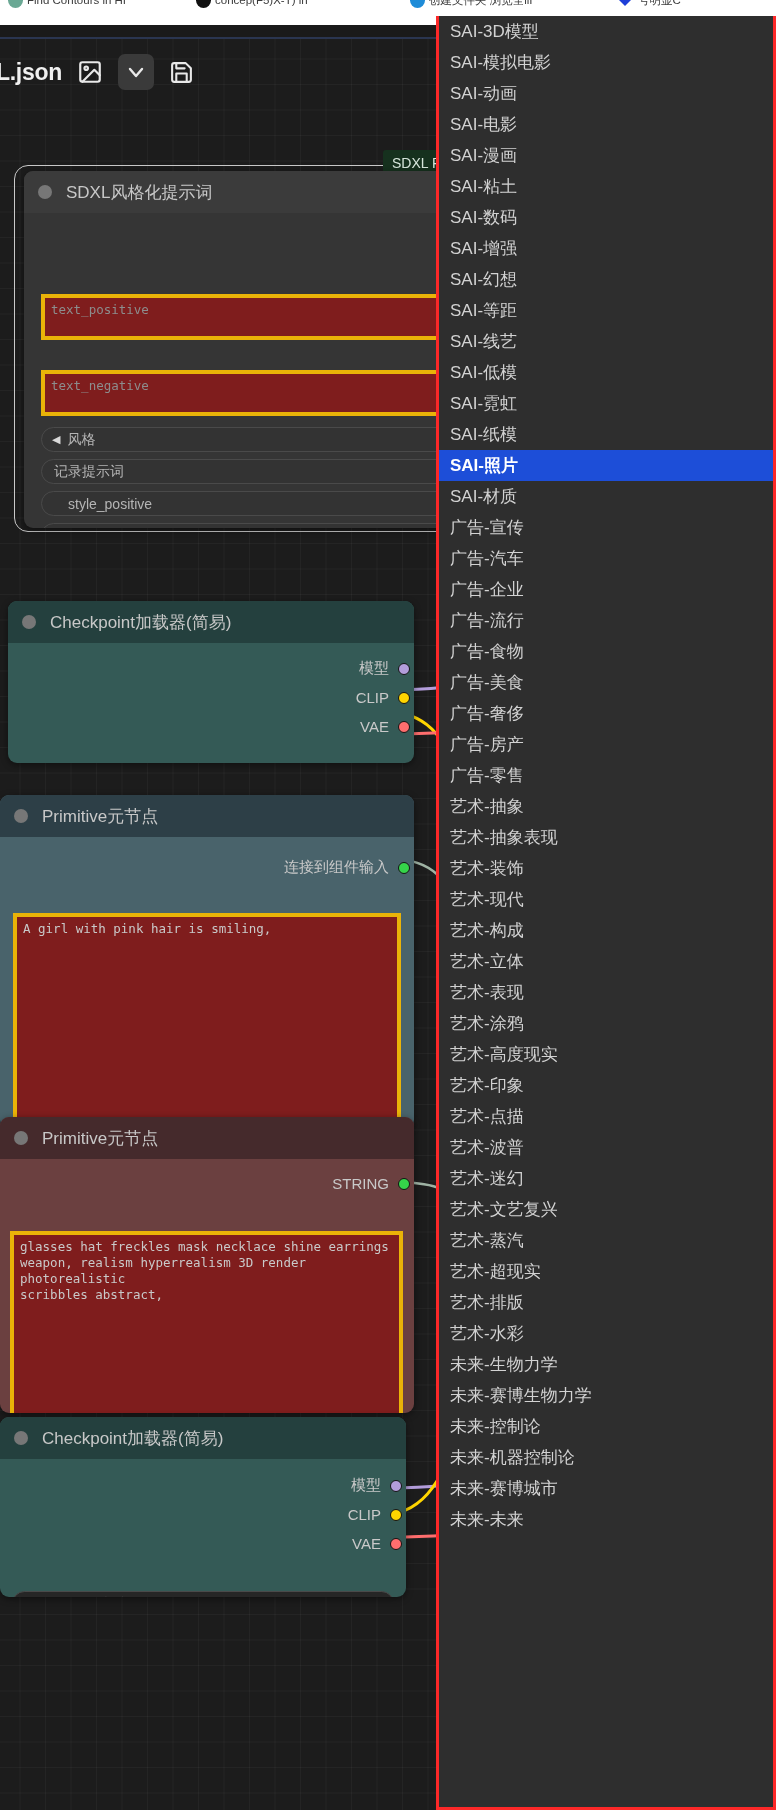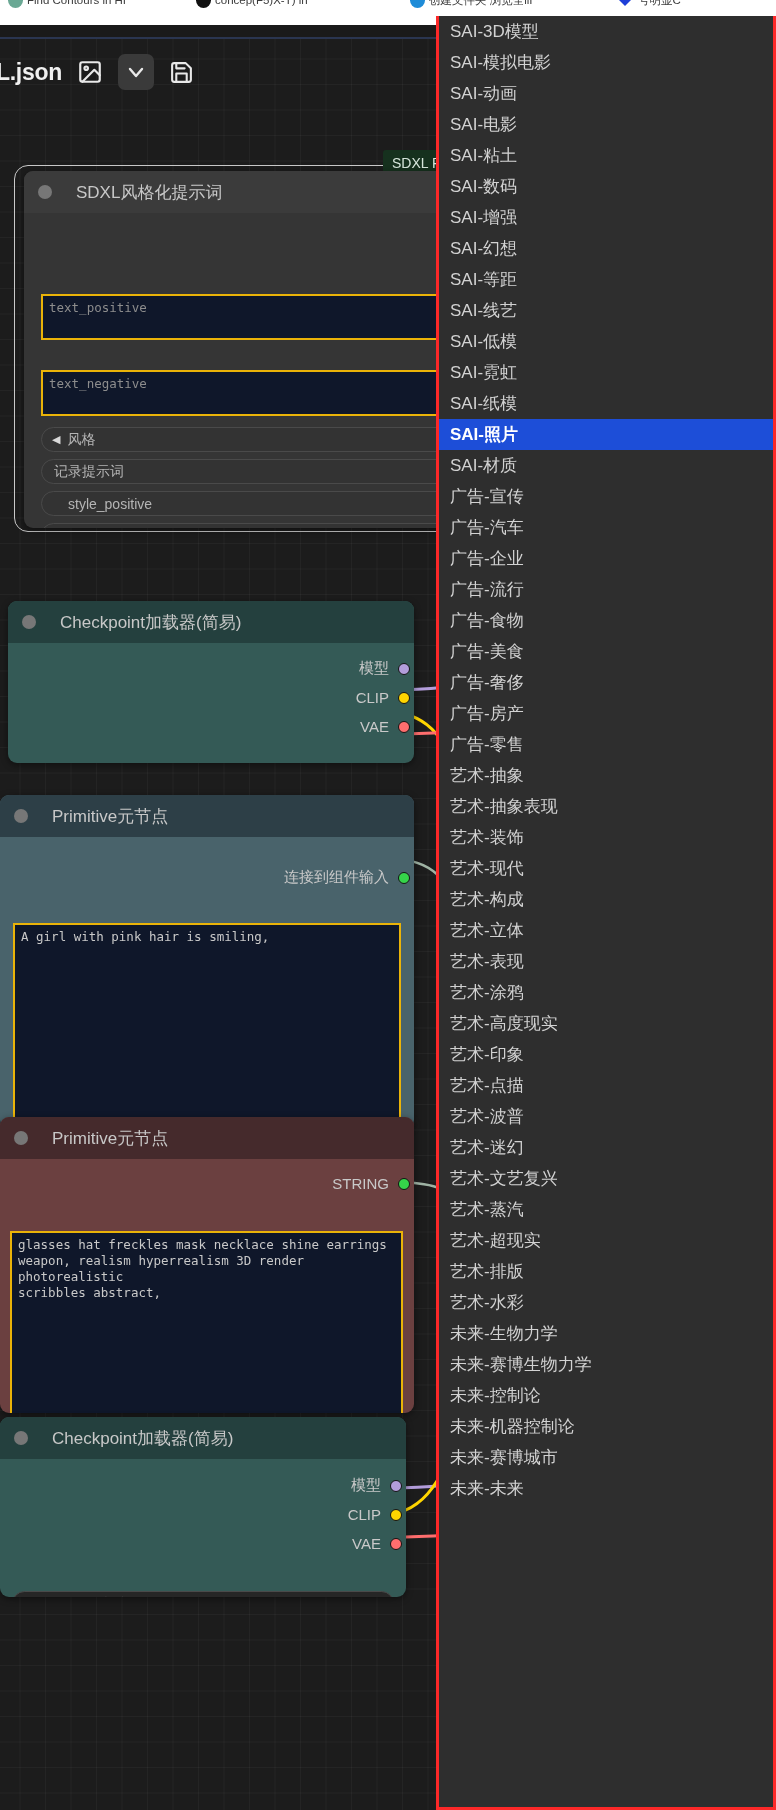--- a/index.html
+++ b/index.html
@@ -74,21 +74,21 @@
     border: 1.5px solid #c9c9c9; border-radius: 14px;
     pointer-events: none;
   }
 
   
   .node {
     position: absolute; border-radius: 9px; overflow: hidden;
     box-shadow: 0 2px 7px rgba(0,0,0,0.45);
   }
   .node-title {
-    display: flex; align-items: center; gap: 24px;
+    display: flex; align-items: center; gap: 14px;
     height: 42px; padding: 0 14px;
     font-size: 17px; color: #c8c8c8;
   }
   .node-dot {
     width: 14px; height: 14px; border-radius: 50%; background: #777;
     flex: 0 0 auto;
   }
   .node-body { position: relative; }
 
   
@@ -96,21 +96,21 @@
     display: flex; align-items: center; justify-content: flex-end;
     height: 29px; padding-right: 4px; font-size: 15px; color: #c9c9c9;
   }
   .slot-dot {
     width: 12px; height: 12px; border-radius: 50%;
     border: 1.2px solid #141414; margin-left: 9px; flex: 0 0 auto;
   }
 
   
   .tw {
-    background: #0f172a; border: 2px solid #eab308;
+    background: #7f1d1d; border: 4px solid #eab308;
     color: #c9c9c9; font-family: "DejaVu Sans Mono", monospace;
     font-size: 12.5px; line-height: 16px; padding: 4px 6px;
     white-space: pre-wrap; overflow: hidden;
   }
   .tw.ph { color: #8d8d8d; }
 
   
   .wbtn {
     height: 25px; border-radius: 13px; background: #333333;
     border: 1px solid #4a4a4a;
@@ -257,21 +257,21 @@
 
       </div>
     </div>
 
     <div class="node" style="left:0px; top:758px; width:414px; height:334px; background:#49636b;">
       <div class="node-title" style="background:#2d3f47;">
         <span class="node-dot"></span>
         <span>Primitive元节点</span>
       </div>
       <div class="node-body">
-        <div class="slot-row" style="margin-top:26px;">
+        <div class="slot-row" style="margin-top:16px;">
           <span>连接到组件输入</span>
           <span class="slot-dot" style="background:#35d44a"></span>
         </div>
         <div class="tw" style="position:absolute; left:13px; top:60px; width:388px; height:220px;">A girl with pink hair is smiling,</div>
       </div>
     </div>
 
     <div class="node" style="left:0px; top:1080px; width:414px; height:296px; background:#6b4040;">
       <div class="node-title" style="background:#452a2c;">
         <span class="node-dot"></span>
@@ -315,20 +315,21 @@
       </div>
     </div>
 
   </div>
 
   <div class="dropdown" id="dropdown" style="border-color: rgb(252, 40, 40);">
       <div class="dd-item">SAI-3D模型</div>
       <div class="dd-item">SAI-模拟电影</div>
       <div class="dd-item">SAI-动画</div>
       <div class="dd-item">SAI-电影</div>
+      <div class="dd-item">SAI-漫画</div>
       <div class="dd-item">SAI-粘土</div>
       <div class="dd-item">SAI-数码</div>
       <div class="dd-item">SAI-增强</div>
       <div class="dd-item">SAI-幻想</div>
       <div class="dd-item">SAI-等距</div>
       <div class="dd-item">SAI-线艺</div>
       <div class="dd-item">SAI-低模</div>
       <div class="dd-item">SAI-霓虹</div>
       <div class="dd-item">SAI-纸模</div>
       <div class="dd-item sel">SAI-照片</div>

